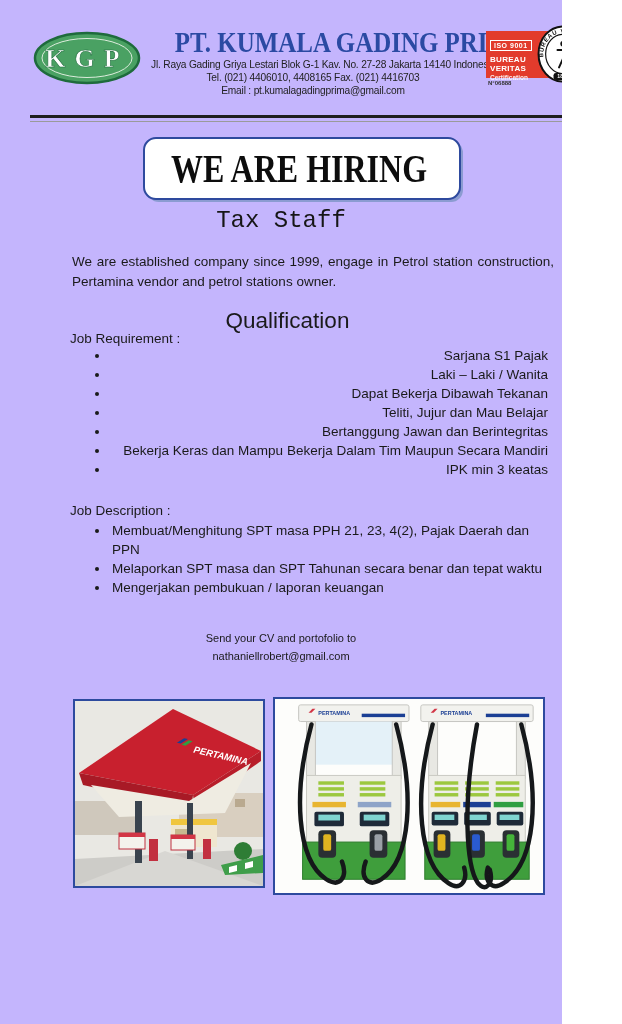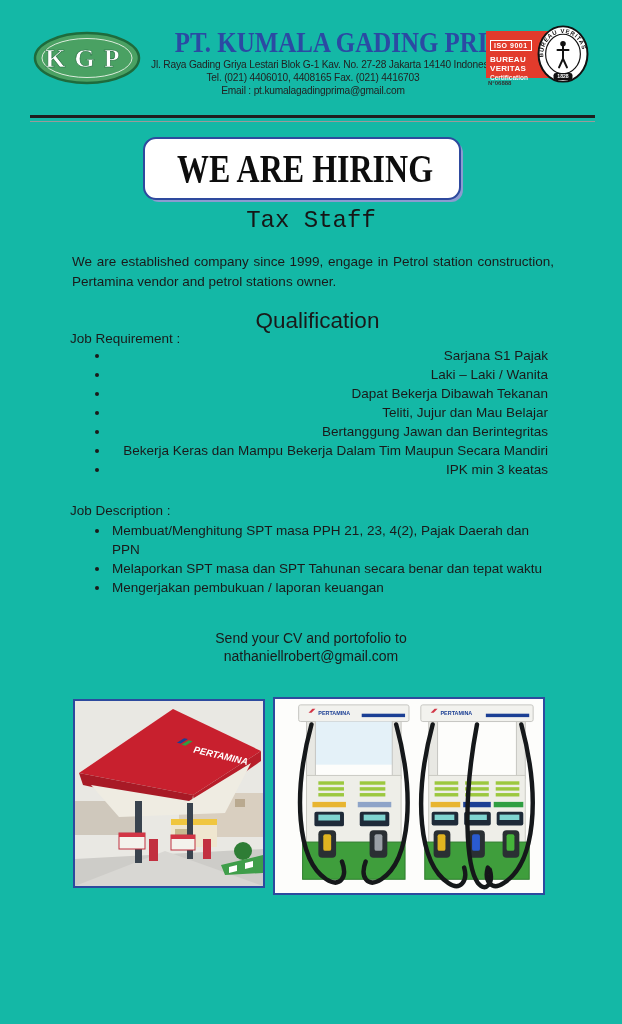--- a/index.html
+++ b/index.html
@@ -1,16 +1,16 @@
 <!DOCTYPE html>
 <html><head>
 <meta charset="utf-8">
 <style>
   html,body{margin:0;padding:0;background:#ffffff;}
-  .page{position:relative;width:622px;height:1024px;background:#14b8a6;overflow:hidden;
+  .page{position:relative;width:562px;height:1024px;background:#c4b5fd;overflow:hidden;
         font-family:"Liberation Sans",sans-serif;color:#1a1a1a;}
 
   
   .logo{position:absolute;left:33px;top:31px;width:108px;height:54px;}
   .header-text{position:absolute;left:146px;top:26px;width:334px;text-align:center;}
   .company-name{margin:0;font-family:"Liberation Serif",serif;font-weight:bold;
         color:#2b4aa3;font-size:29px;line-height:32px;white-space:nowrap;}
   .company-name span{display:inline-block;transform:scaleX(0.86);transform-origin:center;}
   .addr{font-size:10.5px;line-height:13px;white-space:nowrap;letter-spacing:-0.2px;color:#222;}
   .addr-wrap{transform:scaleX(0.97);transform-origin:center;}
@@ -23,42 +23,42 @@
   .badge .cert{font-size:6.5px;font-weight:bold;opacity:0.9;margin-top:1px;}
   .badge-no{position:absolute;left:488px;top:80px;font-size:6px;color:#333;font-weight:bold;}
   .seal{position:absolute;left:536px;top:24px;width:54px;height:60px;}
 
   .rule1{position:absolute;left:30px;width:565px;top:115px;height:3px;background:#1f1f1f;}
   .rule2{position:absolute;left:30px;width:565px;top:121px;height:1px;background:#9a9a9a;}
 
   
   .banner{position:absolute;left:143px;top:137px;width:314px;height:59px;
         border:2.5px solid #2e4a9e;border-radius:13px;background:#fff;
-        box-shadow:3px 3px 0 -1px #8b9bd1;display:flex;align-items:center;justify-content:flex-start;}
+        box-shadow:3px 3px 0 -1px #8b9bd1;display:flex;align-items:center;justify-content:flex-end;}
   .banner-text{font-family:"Liberation Serif",serif;font-weight:900;font-size:40px;
         color:#0d0d0d;display:inline-block;transform:scaleX(0.8);letter-spacing:0px;white-space:nowrap;}
 
   .position-title{position:absolute;left:0;right:0;top:207px;text-align:center;
         font-size:24px;color:#161616;font-family:Liberation Mono, monospace;}
 
   
   .intro{position:absolute;left:70px;top:250px;width:482px;font-size:13.5px;
         line-height:20px;text-align:justify;margin:2px;}
   .qual-heading{position:absolute;left:0;right:0;top:308px;text-align:center;font-size:22.5px;margin-left:13px;}
   .sec-label{position:absolute;left:70px;font-size:13.5px;}
   .req-label{top:331px;}
   .desc-label{top:503px;text-align:right;}
   ul.blist{position:absolute;left:92px;margin:0;padding:0 0 0 18px;width:438px;
         font-size:13.5px;line-height:19px;list-style:disc;}
   ul.req-list{top:346px;text-align:right;}
   ul.desc-list{top:521px;}
   ul.blist li{padding-left:2px;}
 
   .contact{position:absolute;left:0;right:0;top:629px;text-align:center;
-        font-size:14px;line-height:18px;}
+        font-size:11px;line-height:18px;}
 
   
   .photo{position:absolute;box-sizing:border-box;border:2px solid #2d4a9e;background:#fff;}
   .photo-station{left:73px;top:699px;width:192px;height:189px;}
   .photo-dispensers{left:273px;top:697px;width:272px;height:198px;}
   .photo svg{display:block;width:100%;height:100%;}
 </style>
 </head>
 <body>
 

